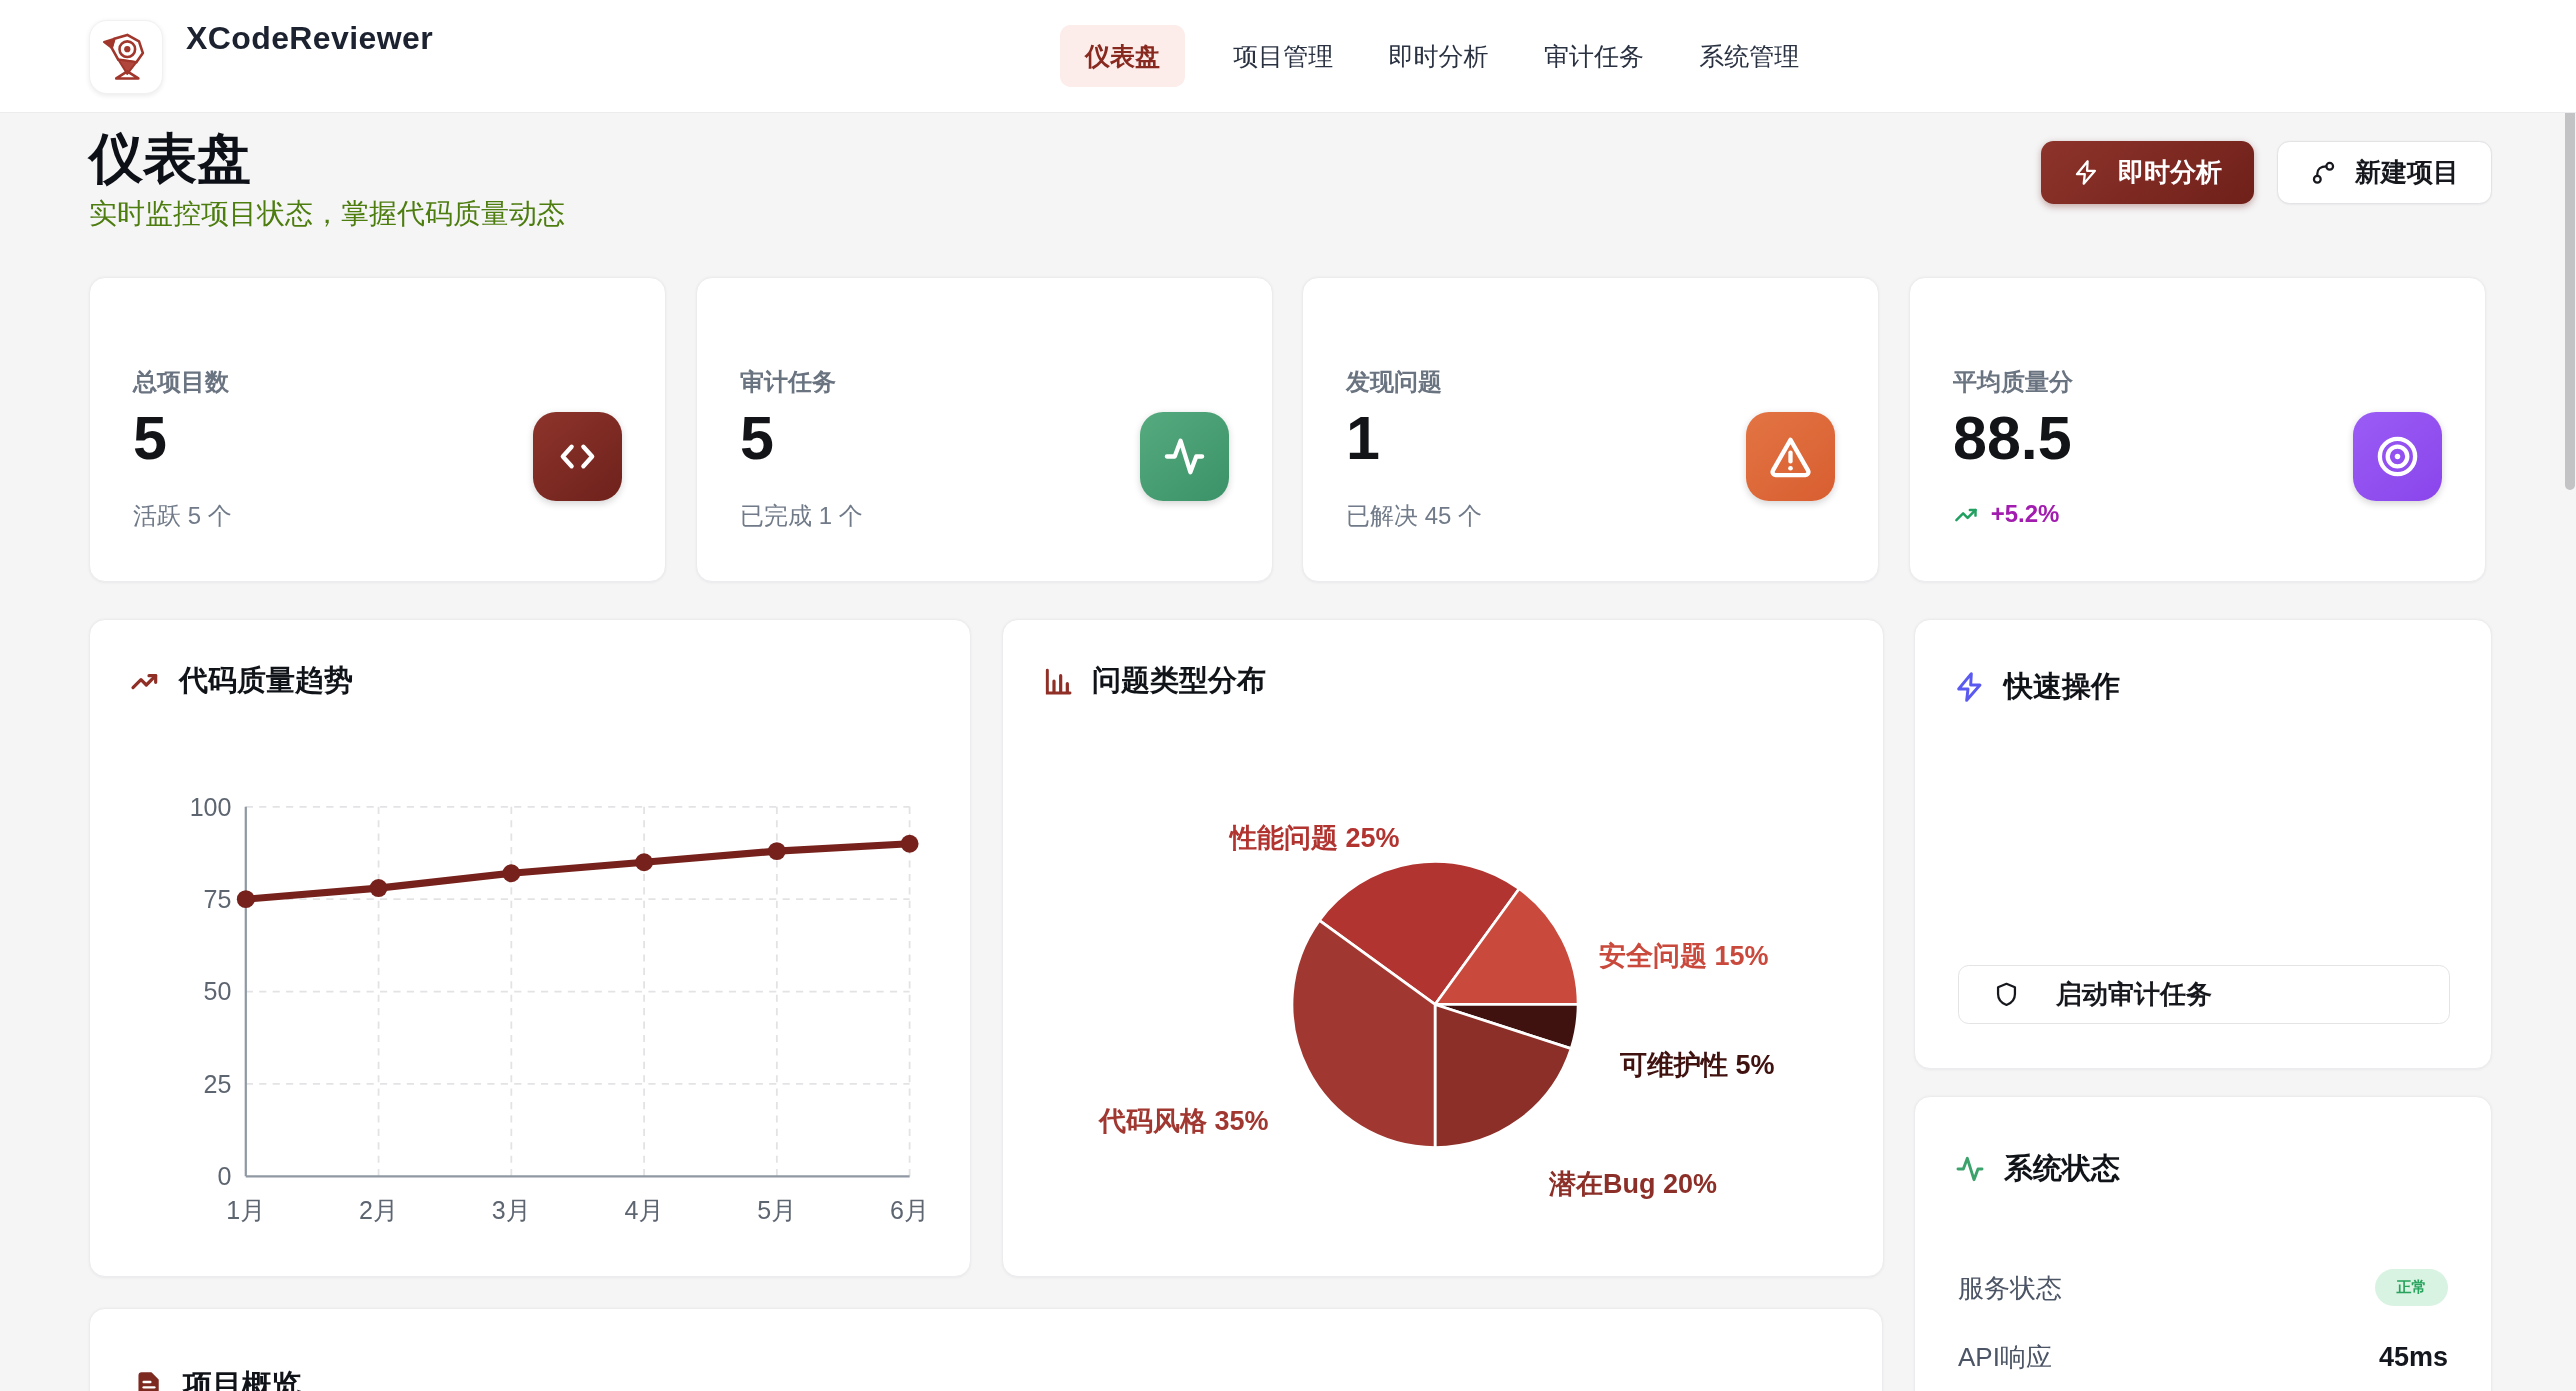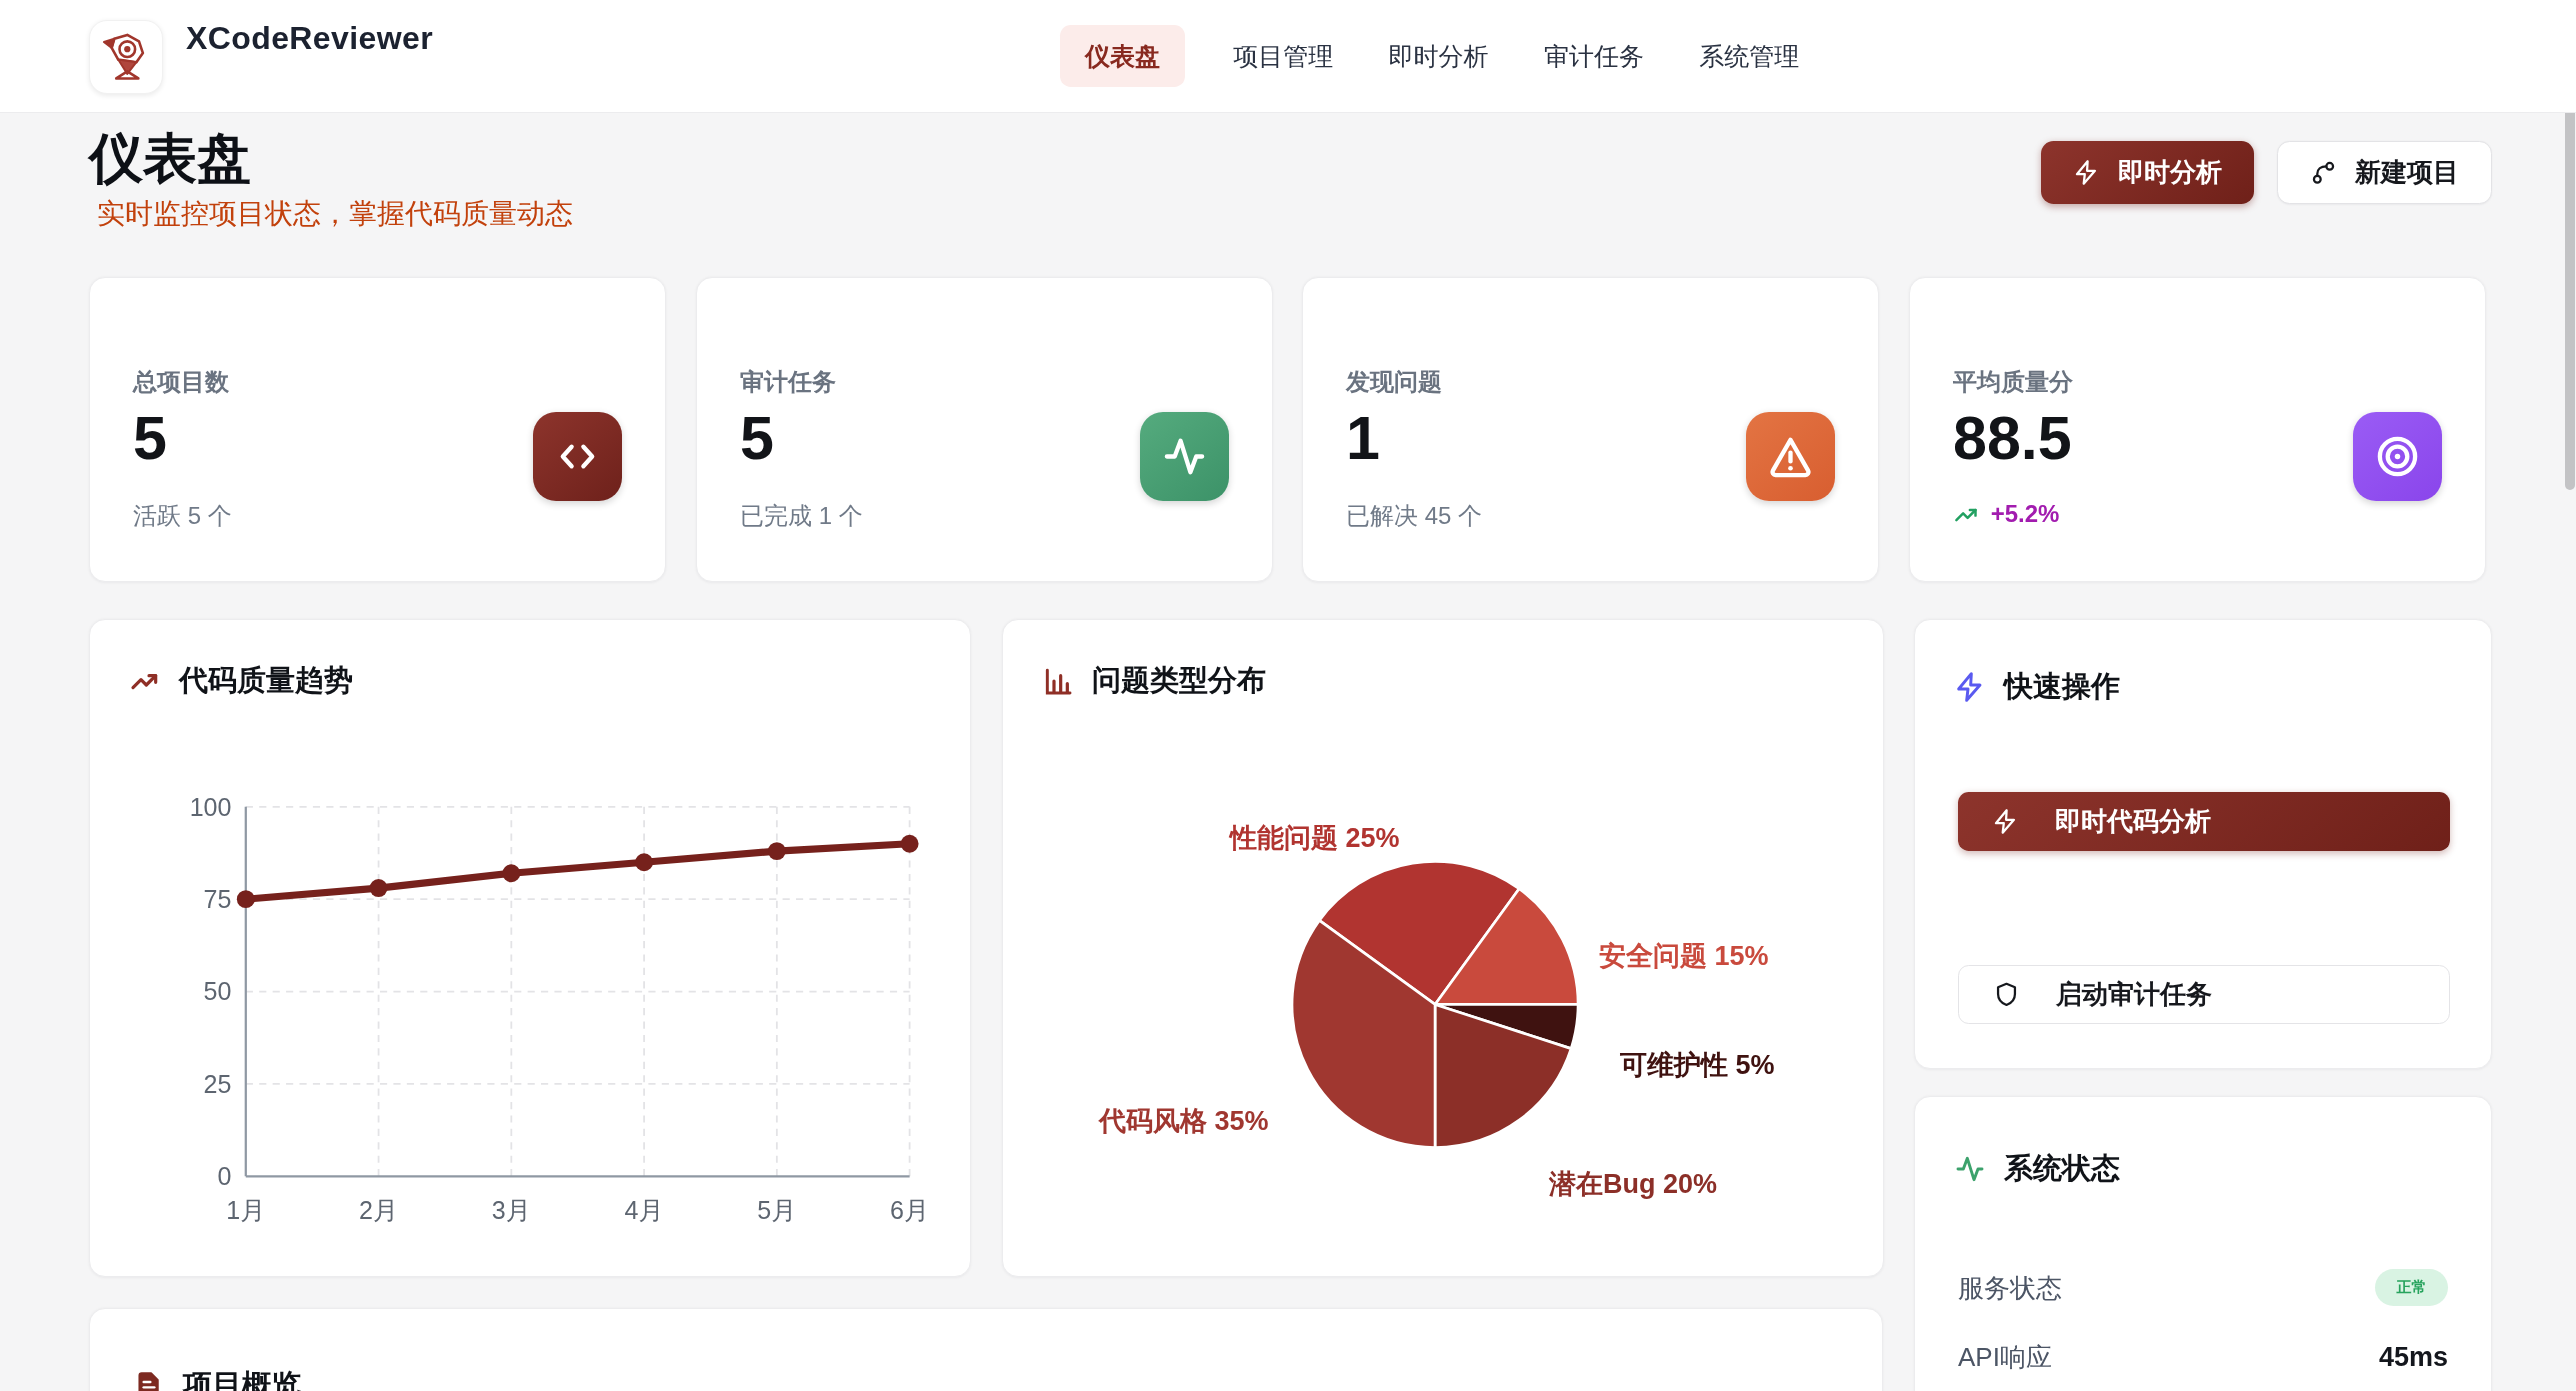--- a/index.html
+++ b/index.html
@@ -10,21 +10,21 @@
           border-bottom:0.9px solid #ececee;z-index:5;}
   .brand{position:absolute;left:89px;top:19.7px;display:flex;gap:23px;}
   .logo-box{width:72px;height:72px;border-radius:18px;background:#fff;border:0.9px solid #f1f1f1;
             box-shadow:0 1.8px 5.4px rgba(0,0,0,.08);display:flex;align-items:center;justify-content:center;}
   .brand-name{font-size:32px;font-weight:bold;color:#1c2230;letter-spacing:0.4px;}
   .nav{position:absolute;left:1060px;top:0;height:112px;display:flex;align-items:center;gap:41px;}
   .nav-item{font-size:25px;font-weight:500;color:#2a3242;cursor:pointer;padding:14.3px 7.2px;border-radius:10.7px;}
   .nav-item.active{background:#fcecea;color:#88291f;padding:14.3px 25px;font-weight:600;}
   
   .page-title{position:absolute;left:89px;top:123px;font-size:54px;font-weight:bold;color:#0d1016;}
-  .page-sub{position:absolute;left:89px;top:195px;font-size:28px;color:#c2410c;margin-left:8px;}
+  .page-sub{position:absolute;left:89px;top:195px;font-size:28px;color:#4d7c0f;}
   .head-actions{position:absolute;right:84px;top:141px;display:flex;gap:23px;}
   .btn{height:63px;display:flex;align-items:center;gap:18px;padding:0 32px;border-radius:12.5px;
        font-size:26px;font-weight:600;cursor:pointer;box-sizing:border-box;}
   .btn-primary{background:linear-gradient(140deg,#8d342c,#6f2019);color:#fff;box-shadow:0 2.7px 7.2px rgba(111,32,25,.35);}
   .btn-outline{background:#fff;border:0.9px solid #e3e3e6;color:#16181d;box-shadow:0 0.9px 1.8px rgba(16,24,40,.05);align-items:center;}
   
   .card{position:absolute;background:#fff;border:0.9px solid #ececee;border-radius:16px;
         box-shadow:0 0.9px 2.7px rgba(16,24,40,.05);box-sizing:border-box;}
   .card-title{display:flex;align-items:center;gap:18px;font-size:29px;font-weight:bold;color:#101318;}
   
@@ -228,26 +228,20 @@
       </div>
   </div>
 
   <div class="card qa-card">
     <div class="card-title">
       <svg width="32" height="32" viewBox="0 0 24 24">
         <path d="M13 2 3.5 13.5h7l-1 8.5 10-11.5h-7z" fill="none" stroke="#5a5af0" stroke-width="2.2" stroke-linejoin="round"></path>
       </svg>
       <span>快速操作</span>
     </div>
-    <div class="qa-btn qa-primary" style="top:172px;">
-      <svg width="27" height="27" viewBox="0 0 24 24">
-        <path d="M13 2 3.5 13.5h7l-1 8.5 10-11.5h-7z" fill="none" stroke="#fff" stroke-width="2" stroke-linejoin="round"></path>
-      </svg>
-      <span>即时代码分析</span>
-    </div>
     <div class="qa-btn qa-outline" style="top:345px;">
       <svg width="27" height="27" viewBox="0 0 24 24">
         <path d="M12 2.5 19.5 5.5v6c0 4.8-3.2 8.2-7.5 9.8C7.7 19.7 4.5 16.3 4.5 11.5v-6Z" fill="none" stroke="#16181d" stroke-width="2" stroke-linejoin="round"></path>
       </svg>
       <span>启动审计任务</span>
     </div>
   </div>
 
   <div class="card ss-card">
     <div class="card-title">

